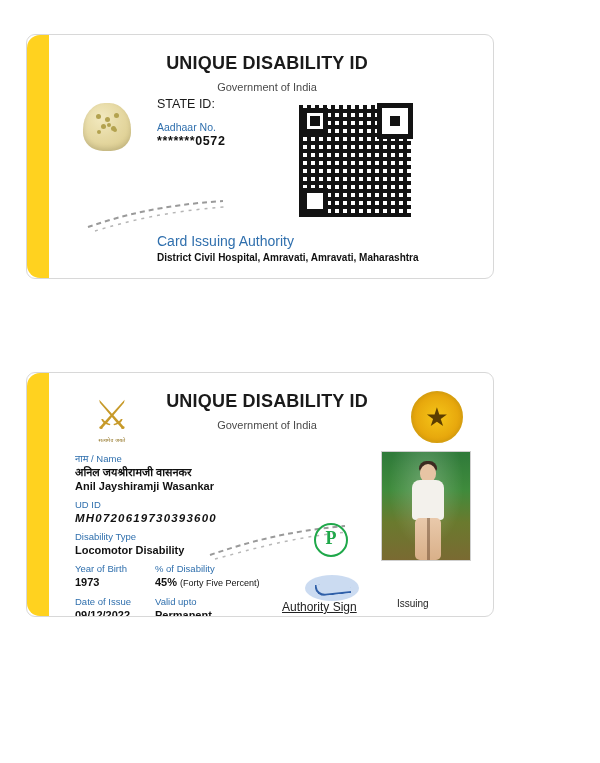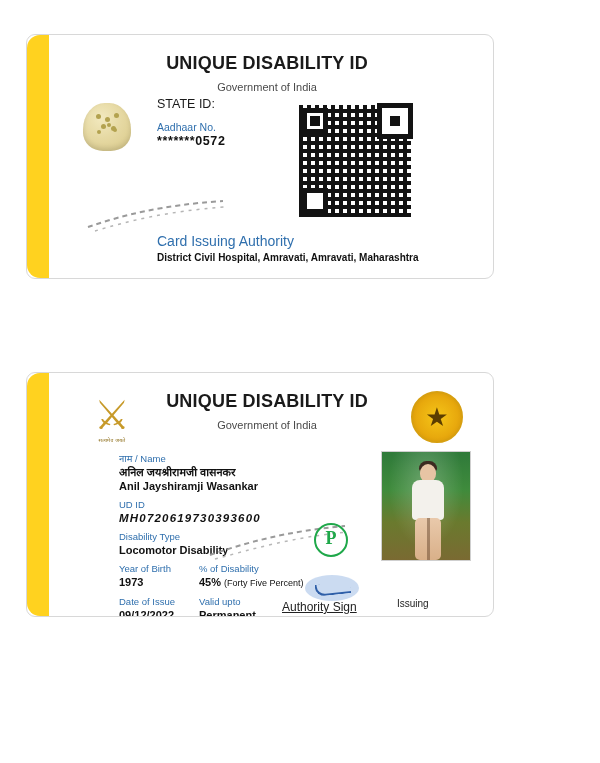--- a/index.html
+++ b/index.html
@@ -193,21 +193,20 @@
     font-size: 26px;
     line-height: 48px;
     text-align: center;
   }
 
   .front-body {
     position: absolute;
     left: 48px;
     top: 80px;
     width: 265px;
-    margin-left: 44px;
   }
   .row { margin-bottom: 6px; }
   .lbl {
     font-size: 9.5px;
     color: #2f6fad;
     line-height: 12px;
   }
   .val {
     font-size: 11px;
     font-weight: bold;

